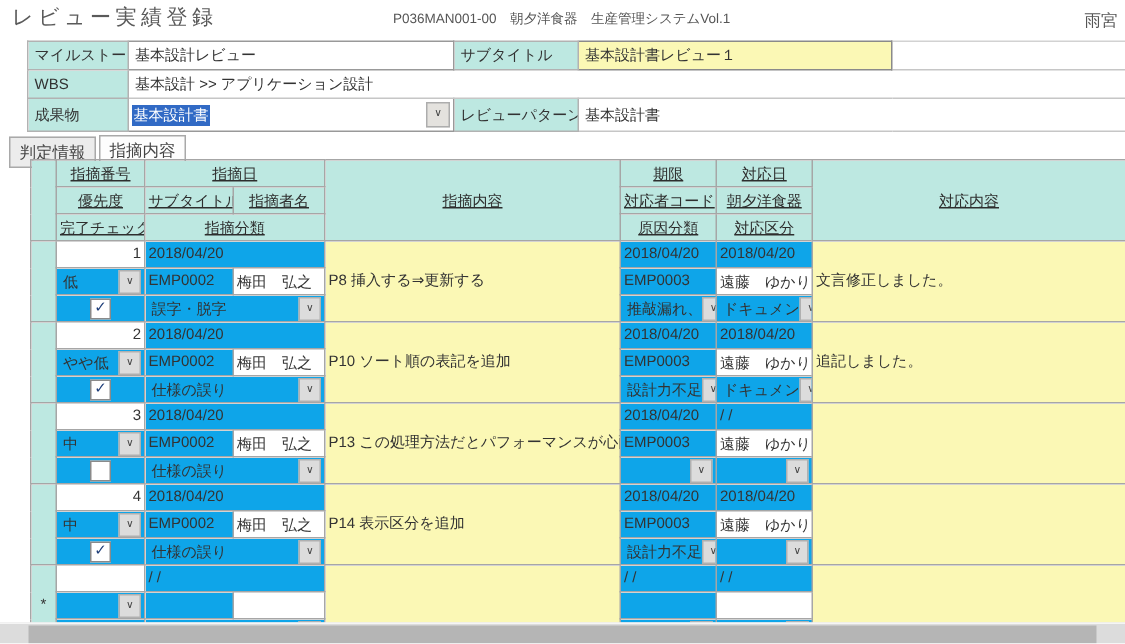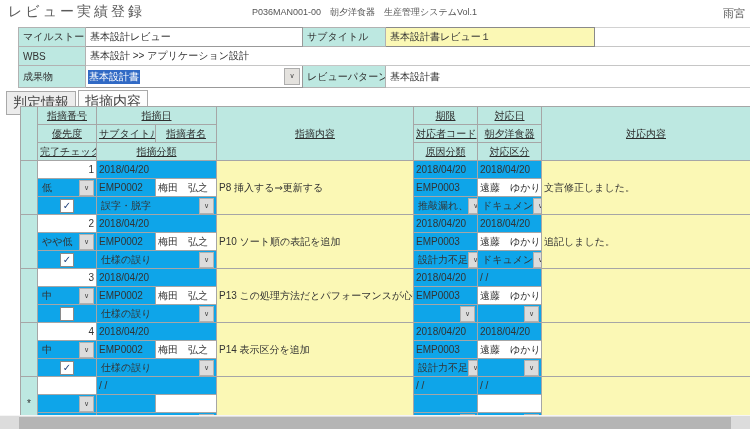--- a/index.html
+++ b/index.html
@@ -1,39 +1,39 @@
 <!DOCTYPE html>
 <html><head>
 <meta charset="utf-8">
 <style>
   html,body{margin:0;padding:0;background:#fff;}
   body{width:750px;height:429px;font-family:"Liberation Sans","DejaVu Sans",sans-serif;color:#333;}
   .screen{position:relative;width:750px;height:429px;overflow:hidden;background:#fff;}
 
   
   .page-title{position:absolute;left:8px;top:3px;font-size:14px;color:#5a5a5a;letter-spacing:3px;}
-  .system-info{position:absolute;left:252px;top:6px;font-size:9px;color:#555;}
+  .system-info{position:absolute;left:262px;top:6px;font-size:9px;color:#555;}
   .user-name{position:absolute;right:5px;top:6px;font-size:11px;color:#555;}
 
   
   .form-table{position:absolute;left:18px;top:27px;width:732px;border-collapse:collapse;table-layout:fixed;}
   .form-table td{box-sizing:border-box;font-size:10px;padding:2px 4px;overflow:hidden;white-space:nowrap;}
   .flabel{background:#bde8e1;border:1px solid #b2b2b2;color:#333;}
   .fwhite{background:#fff;border:1px solid #999;}
   .fplain{background:#fff;border:1px solid #c6c6c6;}
   .fyellow{background:#fbf8b5;border:1px solid #8a8a8a;}
   .ffiller{background:#fff;border-top:1px solid #d2d2d2;border-bottom:1px solid #c6c6c6;}
   .r1{height:19px;} .r2{height:19px;} .r3{height:22px;}
   .combo{display:flex;justify-content:space-between;align-items:center;height:100%;}
   .sel-text{background:#316ac5;color:#fff;padding:0 1px;}
   .combo-arrow{width:14px;height:15px;background:#e4e2de;border:1px solid #adadad;font-size:7px;line-height:13px;text-align:center;color:#444;flex:0 0 auto;}
 
   
   .tabs{position:absolute;left:6px;top:90px;display:flex;align-items:flex-end;}
-  .tab{font-size:14px;padding:2px 6px 2px 6px;border:1px solid #a9a9a9;background:#ececec;color:#444;margin-right:2px;}
+  .tab{font-size:11px;padding:2px 6px 2px 6px;border:1px solid #a9a9a9;background:#ececec;color:#444;margin-right:2px;}
   .tab.active{background:#fdfdfd;border-bottom:1px solid #fdfdfd;padding-bottom:3px;}
 
   
   .grid-wrap{position:absolute;left:20px;top:106px;width:730px;height:309px;overflow:hidden;}
   table.grid{border-collapse:collapse;table-layout:fixed;width:730px;}
   table.grid td{box-sizing:border-box;border:1px solid #a6a6a6;font-size:10px;padding:0 2px;overflow:hidden;white-space:nowrap;height:18px;vertical-align:middle;}
   .hrow td{height:17px;background:#bde8e1;text-align:center;color:#2e2e2e;}
   .hrow td span{text-decoration:underline;}
   .c-teal{background:#bde8e1;text-align:center;}
   .c-yellow{background:#0ea5e9;}

